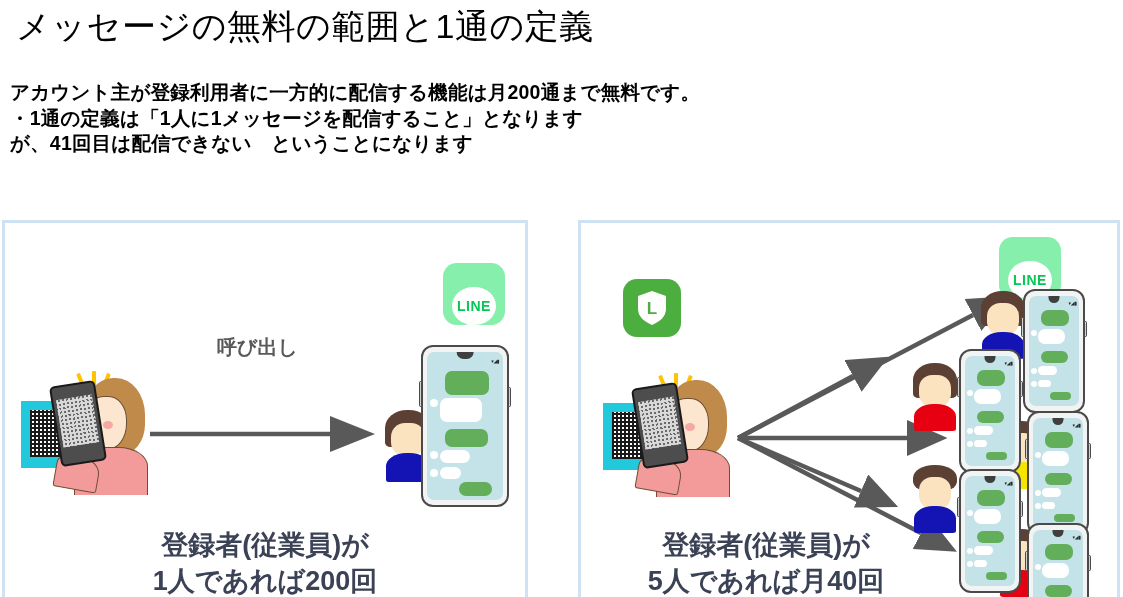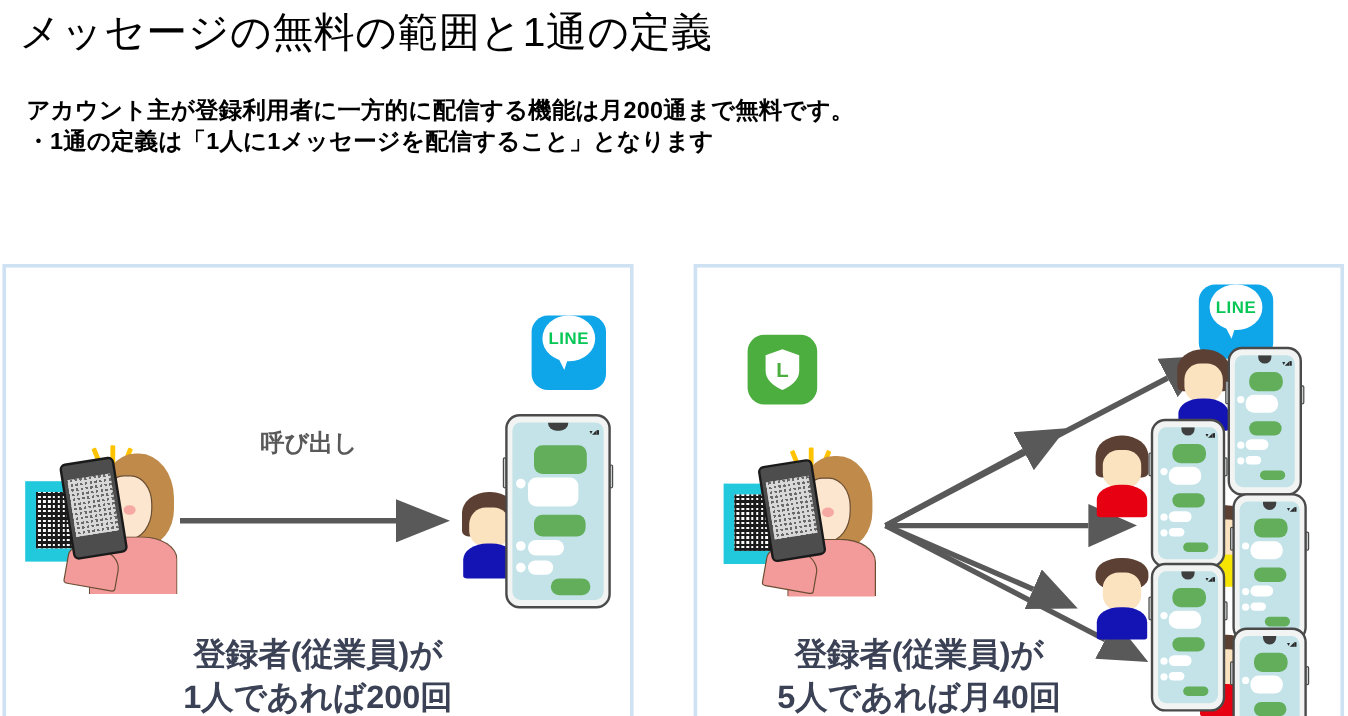--- a/index.html
+++ b/index.html
@@ -17,21 +17,21 @@
     font-size:34px;font-weight:400;color:#000000;
     letter-spacing:0.5px;white-space:nowrap;
   }
 
   
   .body-text{
     position:absolute;left:10px;top:80px;
     font-size:19.5px;font-weight:bold;color:#000000;
     line-height:25.5px;letter-spacing:0.2px;
   }
-  .body-text div{white-space:nowrap;margin-left:12px;}
+  .body-text div{white-space:nowrap;}
 
   
   .panel{
     position:absolute;
     border:3px solid #cfe2f3;
     background:#ffffff;
     box-sizing:border-box;
   }
   #panel-left{left:2px;top:220px;width:526px;height:380px;}
   #panel-right{left:578px;top:220px;width:542px;height:380px;}
@@ -44,23 +44,23 @@
     text-shadow:
       1.5px 0 0 #fff, -1.5px 0 0 #fff, 0 1.5px 0 #fff, 0 -1.5px 0 #fff,
       1px 1px 0 #fff, -1px -1px 0 #fff, 1px -1px 0 #fff, -1px 1px 0 #fff;
     white-space:nowrap;
   }
   .panel-caption span{display:block;}
 
   
   .line-icon{
     position:absolute;
-    background:#0ea5e9;
+    background:#86efac;
     border-radius:22%;
-    display:flex;align-items:flex-start;justify-content:center;
+    display:flex;align-items:flex-end;justify-content:center;
   }
   .line-bubble{
     position:relative;
     width:72%;height:62%;
     background:#ffffff;
     border-radius:50%/52%;
   }
   .line-bubble::after{
     content:"";position:absolute;
     left:22%;bottom:-16%;
@@ -219,20 +219,21 @@
 </head>
 <body>
 
 <div class="page">
 
   <div class="title">メッセージの無料の範囲と1通の定義</div>
 
   <div class="body-text">
     <div>アカウント主が登録利用者に一方的に配信する機能は月200通まで無料です。</div>
     <div>・1通の定義は「1人に1メッセージを配信すること」となります</div>
+    <div>が、41回目は配信できない　ということになります</div>
   </div>
 
   <div class="panel" id="panel-left">
 
     <div class="line-icon" style="left:438px;top:40px;width:62px;height:62px;">
       <div class="line-bubble">
         <div class="line-word" style="font-size:14px;">LINE</div>
       </div>
     </div>
 
@@ -247,21 +248,21 @@
       <div class="qr-face"></div>
       <div class="qr-eye" style="right:40%;top:42%;"></div>
       <div class="qr-cheek"></div>
       <div class="qr-body"></div>
       <div class="qr-arm"></div>
       <div class="qr-phone">
         <div class="qr-phone-inner"></div>
       </div>
     </div>
 
-    <div class="callout-label" style="left:212px;top:133px;">呼び出し</div>
+    <div class="callout-label" style="left:212px;top:111px;">呼び出し</div>
 
     <svg class="overlay" width="526" height="380">
       <defs>
         <marker id="ah" markerWidth="10" markerHeight="8" refX="0" refY="4" orient="auto">
           <path d="M0,0 L10,4 L0,8 Z" fill="#595959"></path>
         </marker>
       </defs>
       <line x1="145" y1="211" x2="325" y2="211" stroke="#595959" stroke-width="4.5" marker-end="url(#ah)"></line>
     </svg>
 

